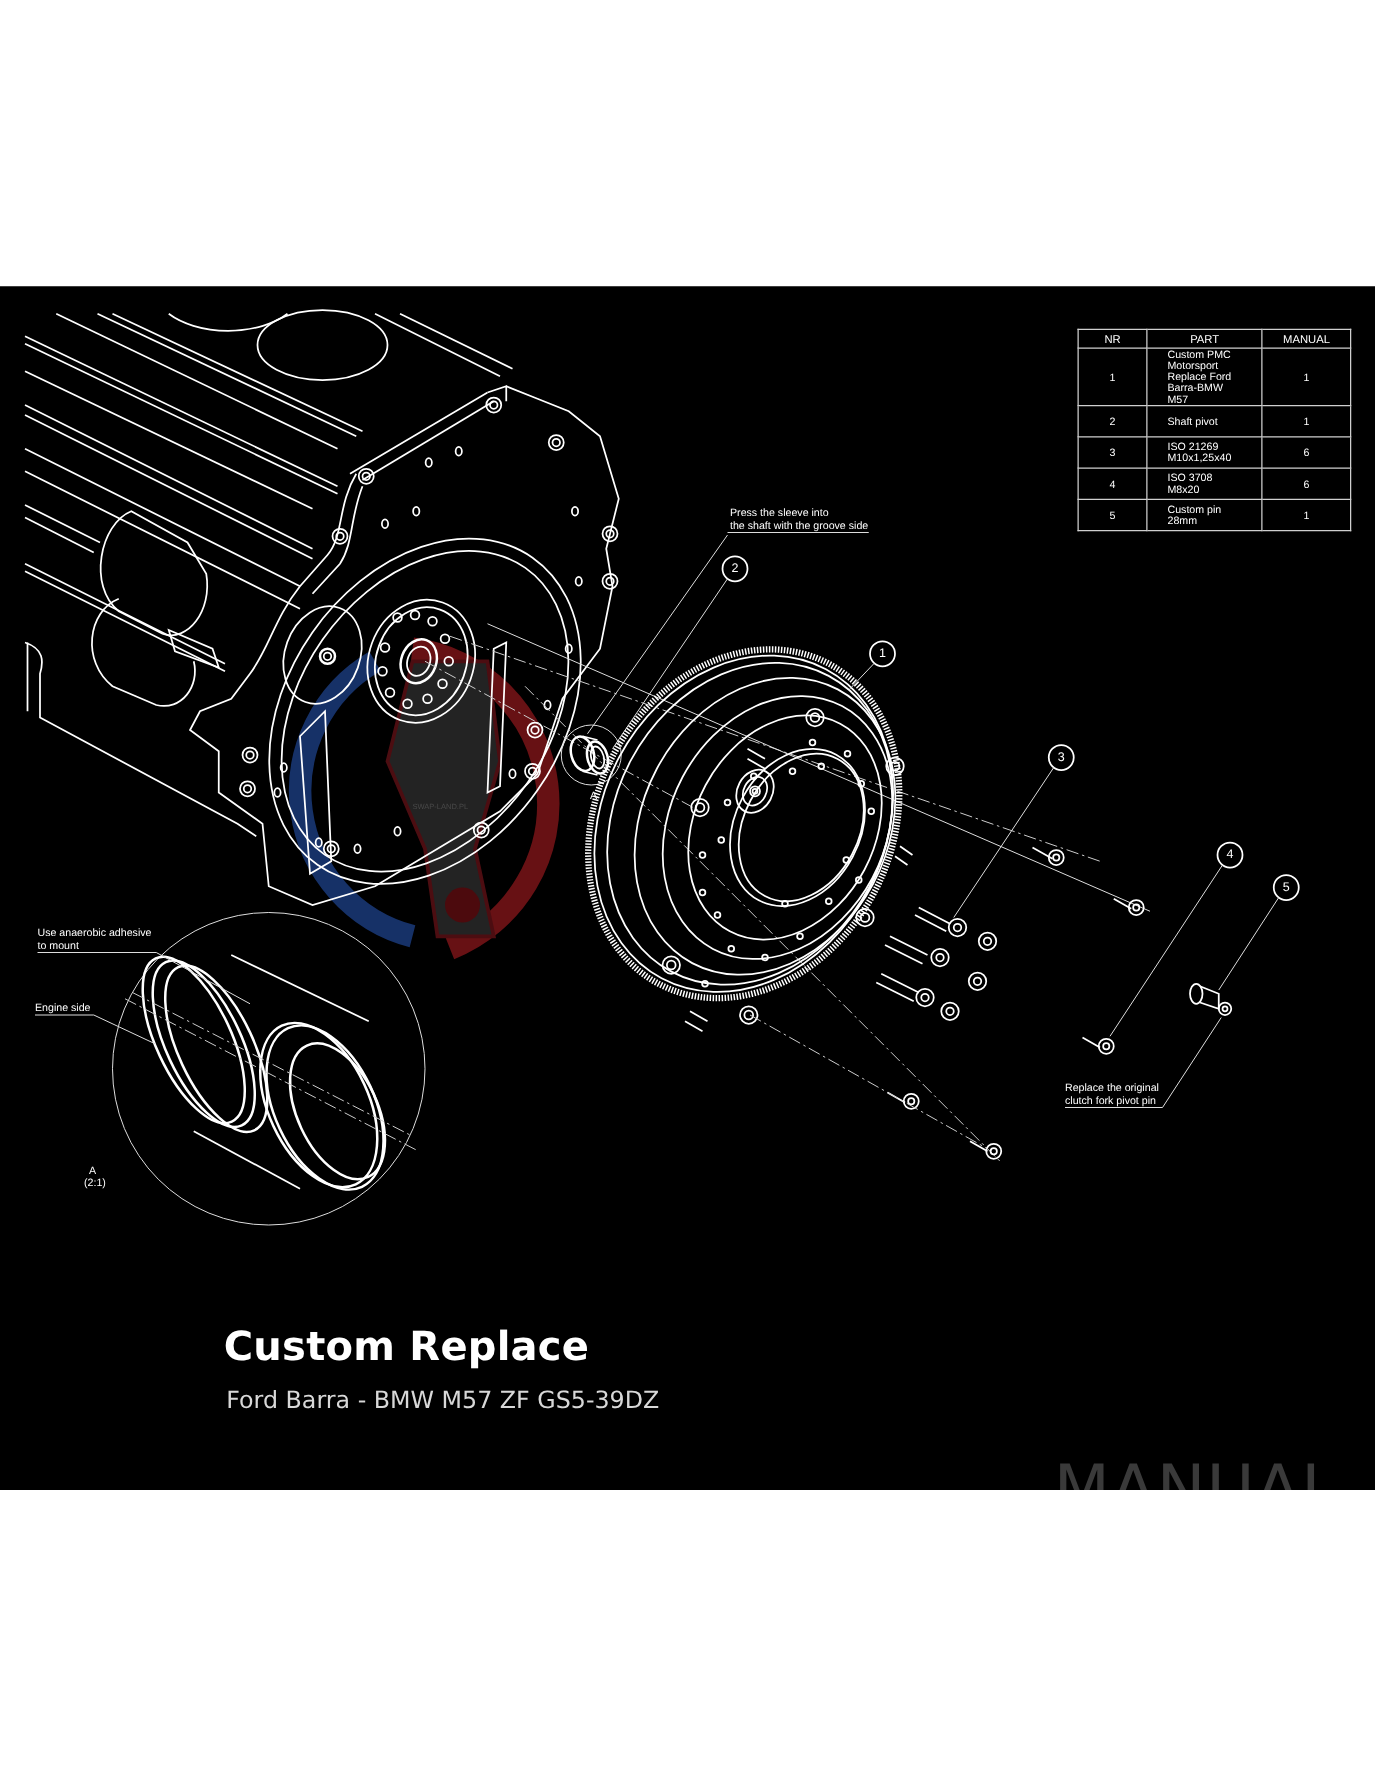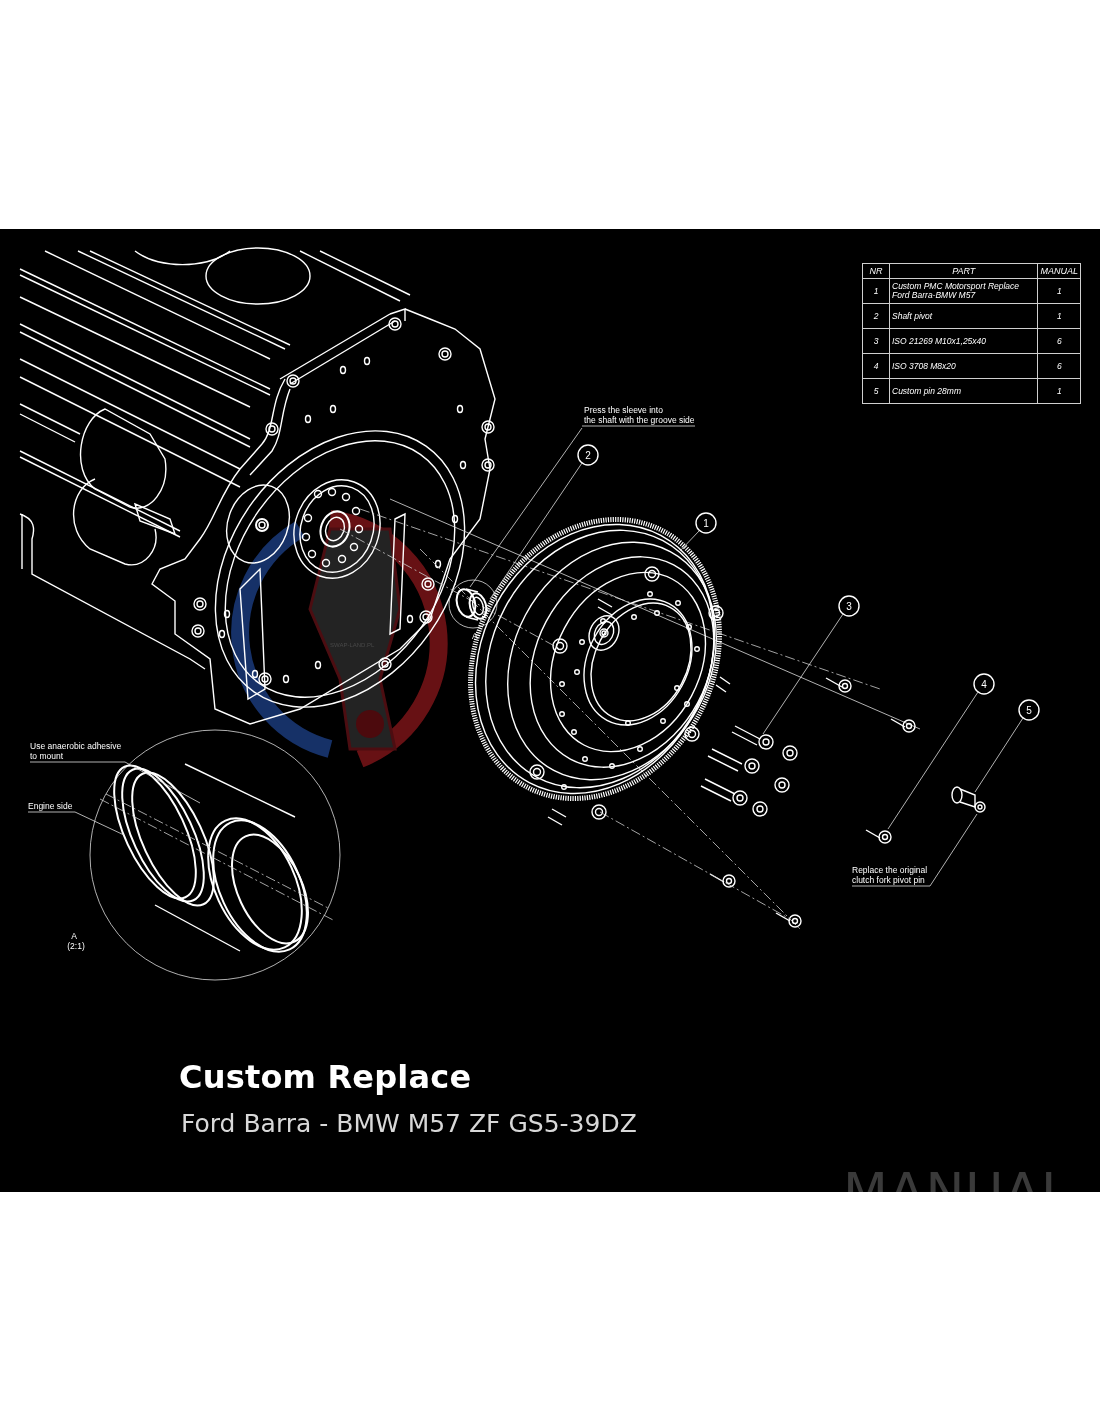--- a/index.html
+++ b/index.html
@@ -7,29 +7,29 @@
   #panel { position:absolute; left:0; top:229px; width:1100px; height:963px; background:#000; overflow:hidden; }
   #drawing { position:absolute; left:0; top:0; width:1100px; height:963px; }
   .ln { fill:none; stroke:#fff; stroke-width:1.4; }
   .thin { fill:none; stroke:#ddd; stroke-width:0.8; }
   .dash { fill:none; stroke:#ccc; stroke-width:0.8; stroke-dasharray:10 3 2 3; }
   .thick { fill:none; stroke:#fff; stroke-width:2; }
   .lbl { fill:#fff; font-family:"Liberation Sans", sans-serif; font-size:8.5px; }
   .balloon-txt { fill:#fff; font-family:"Liberation Sans", sans-serif; font-size:10px; text-anchor:middle; dominant-baseline:central; }
   
   #parts-table { position:absolute; left:862px; top:34px; width:219px; border-collapse:collapse; font-family:"Liberation Sans", sans-serif; font-size:8.5px; color:#fff; }
-  #parts-table th, #parts-table td { border:1px solid #cfcfcf; padding:0 2px;font-style:italic; }
+  #parts-table th, #parts-table td { border:1px solid #cfcfcf; padding:0 16px; }
   #parts-table th { font-weight:normal; text-align:center; height:14px; font-size:9px; }
   #parts-table td { height:24px; }
   #parts-table td.nr { width:22px; text-align:center; }
   #parts-table td.pc { width:30px; text-align:center; }
   #parts-table td.part { line-height:9px; }
   
   #title { position:absolute; left:179px; top:829px; color:#fff; font-family:"DejaVu Sans", sans-serif; font-weight:bold; font-size:32px; letter-spacing:0.2px; margin:0; }
-  #subtitle { position:absolute; left:181px; top:880px; color:#d8d8d8; font-family:"DejaVu Sans", sans-serif; font-size:25px; margin:0; }
+  #subtitle { position:absolute; left:181px; top:880px; color:#d8d8d8; font-family:"DejaVu Sans", sans-serif; font-size:19px; margin:0; }
   #manual { position:absolute; left:826px; top:916px; color:#3a3a3a; font-family:"DejaVu Sans", sans-serif; font-size:52px; letter-spacing:1px; margin:17px; }
 </style>
 </head>
 <body>
 
 <div id="panel">
 
   <svg id="drawing" viewBox="0 0 1100 963">
 
     <g opacity="0.85">

